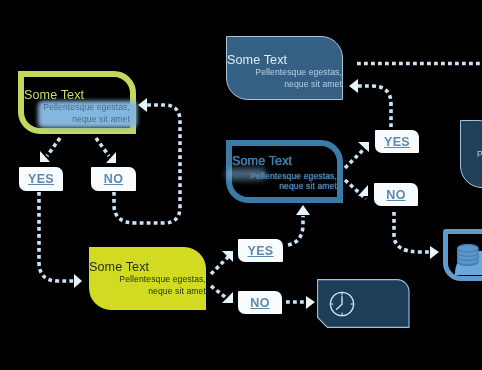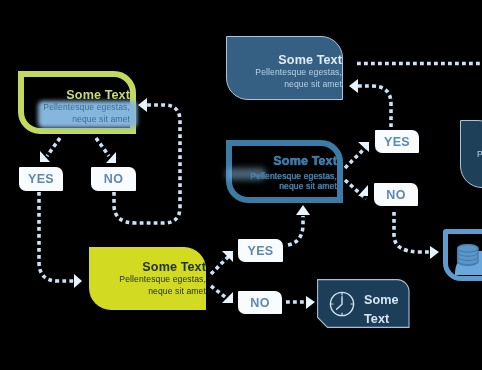--- a/index.html
+++ b/index.html
@@ -3,21 +3,21 @@
 <meta charset="utf-8">
 <title>Flowchart</title>
 <style>
   html,body{margin:0;padding:0;}
   body{width:482px;height:370px;background:#000000;overflow:hidden;
        font-family:"Liberation Sans",sans-serif;}
   #stage{position:relative;width:482px;height:370px;background:#000;overflow:hidden;}
   .node{position:absolute;box-sizing:border-box;}
   svg.links{position:absolute;left:0;top:0;width:482px;height:370px;pointer-events:none;}
 
-  .t{font-weight:bold;font-size:12.6px;text-align:right;line-height:14px;letter-spacing:0.1px;
+  .t{font-weight:normal;font-size:12.6px;text-align:left;line-height:14px;letter-spacing:0.1px;
      position:relative;z-index:2;}
   .b{font-size:8.6px;text-align:right;line-height:11.5px;letter-spacing:0.1px;
      position:relative;z-index:2;}
   .hl{position:absolute;background:#85B6DB;filter:blur(2.2px);z-index:1;border-radius:5px;}
 
   
   #card-green{left:18px;top:71px;width:118px;height:63px;
     border:6px solid #C2D95D;border-radius:0 22px 0 22px;background:transparent;
     padding-top:11px;}
   #card-green .t{color:#C9DD6A;}
@@ -55,21 +55,21 @@
     font-weight:bold;font-size:12.6px;line-height:19px;text-align:left;letter-spacing:0.1px;}
 
   
   #card-db-outline{left:443px;top:229px;width:62px;height:52px;
     border:5px solid #5E9BCE;border-radius:3px 18px 3px 18px;background:transparent;}
   #card-db-fill{left:455px;top:251px;width:46px;height:24px;background:#6BA7DB;
     border-radius:22px 0 0 0;z-index:3;}
 
   .pill{position:absolute;background:#F8FCFE;color:#5E89AE;font-weight:bold;
     font-size:12.5px;display:flex;align-items:center;justify-content:center;
-    border-radius:1px 7px 1px 7px;letter-spacing:0.3px;z-index:5;}
+    border-radius:1px 7px 1px 7px;letter-spacing:0.3px;z-index:5;text-decoration:underline;}
 </style>
 </head>
 <body>
 
 <div id="stage">
 
   <svg class="links" viewBox="0 0 482 370" xmlns="http://www.w3.org/2000/svg">
     <g fill="none" stroke="#CBE3F5" stroke-width="3.6" stroke-dasharray="3.8 3.2" stroke-linecap="butt">
       <path d="M60 138 L47 156"></path>
       <path d="M96 138 L109 156"></path>
@@ -146,24 +146,20 @@
     <svg width="28" height="28" viewBox="0 0 28 28" style="position:absolute;left:11px;top:11px">
       <circle cx="14" cy="14" r="11.6" fill="none" stroke="#CFE3F2" stroke-width="1.4"></circle>
       <path d="M14 6.6 V14.3 L8.6 19.3" fill="none" stroke="#CFE3F2" stroke-width="1.4" stroke-linecap="round"></path>
       <g stroke="#CFE3F2" stroke-width="1.2" stroke-linecap="round">
         <path d="M14 3.4 V5"></path>
           <path d="M14 23 V24.6"></path>
         <path d="M3.4 14 H5"></path>
           <path d="M23 14 H24.6"></path>
       </g>
     </svg>
-    <div class="ct">
-      <span>Some</span><br>
-      <span>Text</span>
-    </div>
   </div>
 
   <div class="node" id="card-db-fill"></div>
   <div class="node" id="card-db-outline"></div>
   <svg width="28" height="26" viewBox="0 0 28 26" style="position:absolute;left:456px;top:244px;z-index:4">
     <g fill="#5E96C8" stroke="#427FB2" stroke-width="1.3" stroke-linejoin="round">
       <path d="M1.6 4.4 V17.6 a10.2 3.8 0 0 0 20.4 0 V4.4 Z"></path>
       <ellipse cx="11.8" cy="4.4" rx="10.2" ry="3.8"></ellipse>
     </g>
     <g fill="none" stroke="#427FB2" stroke-width="1.2">

